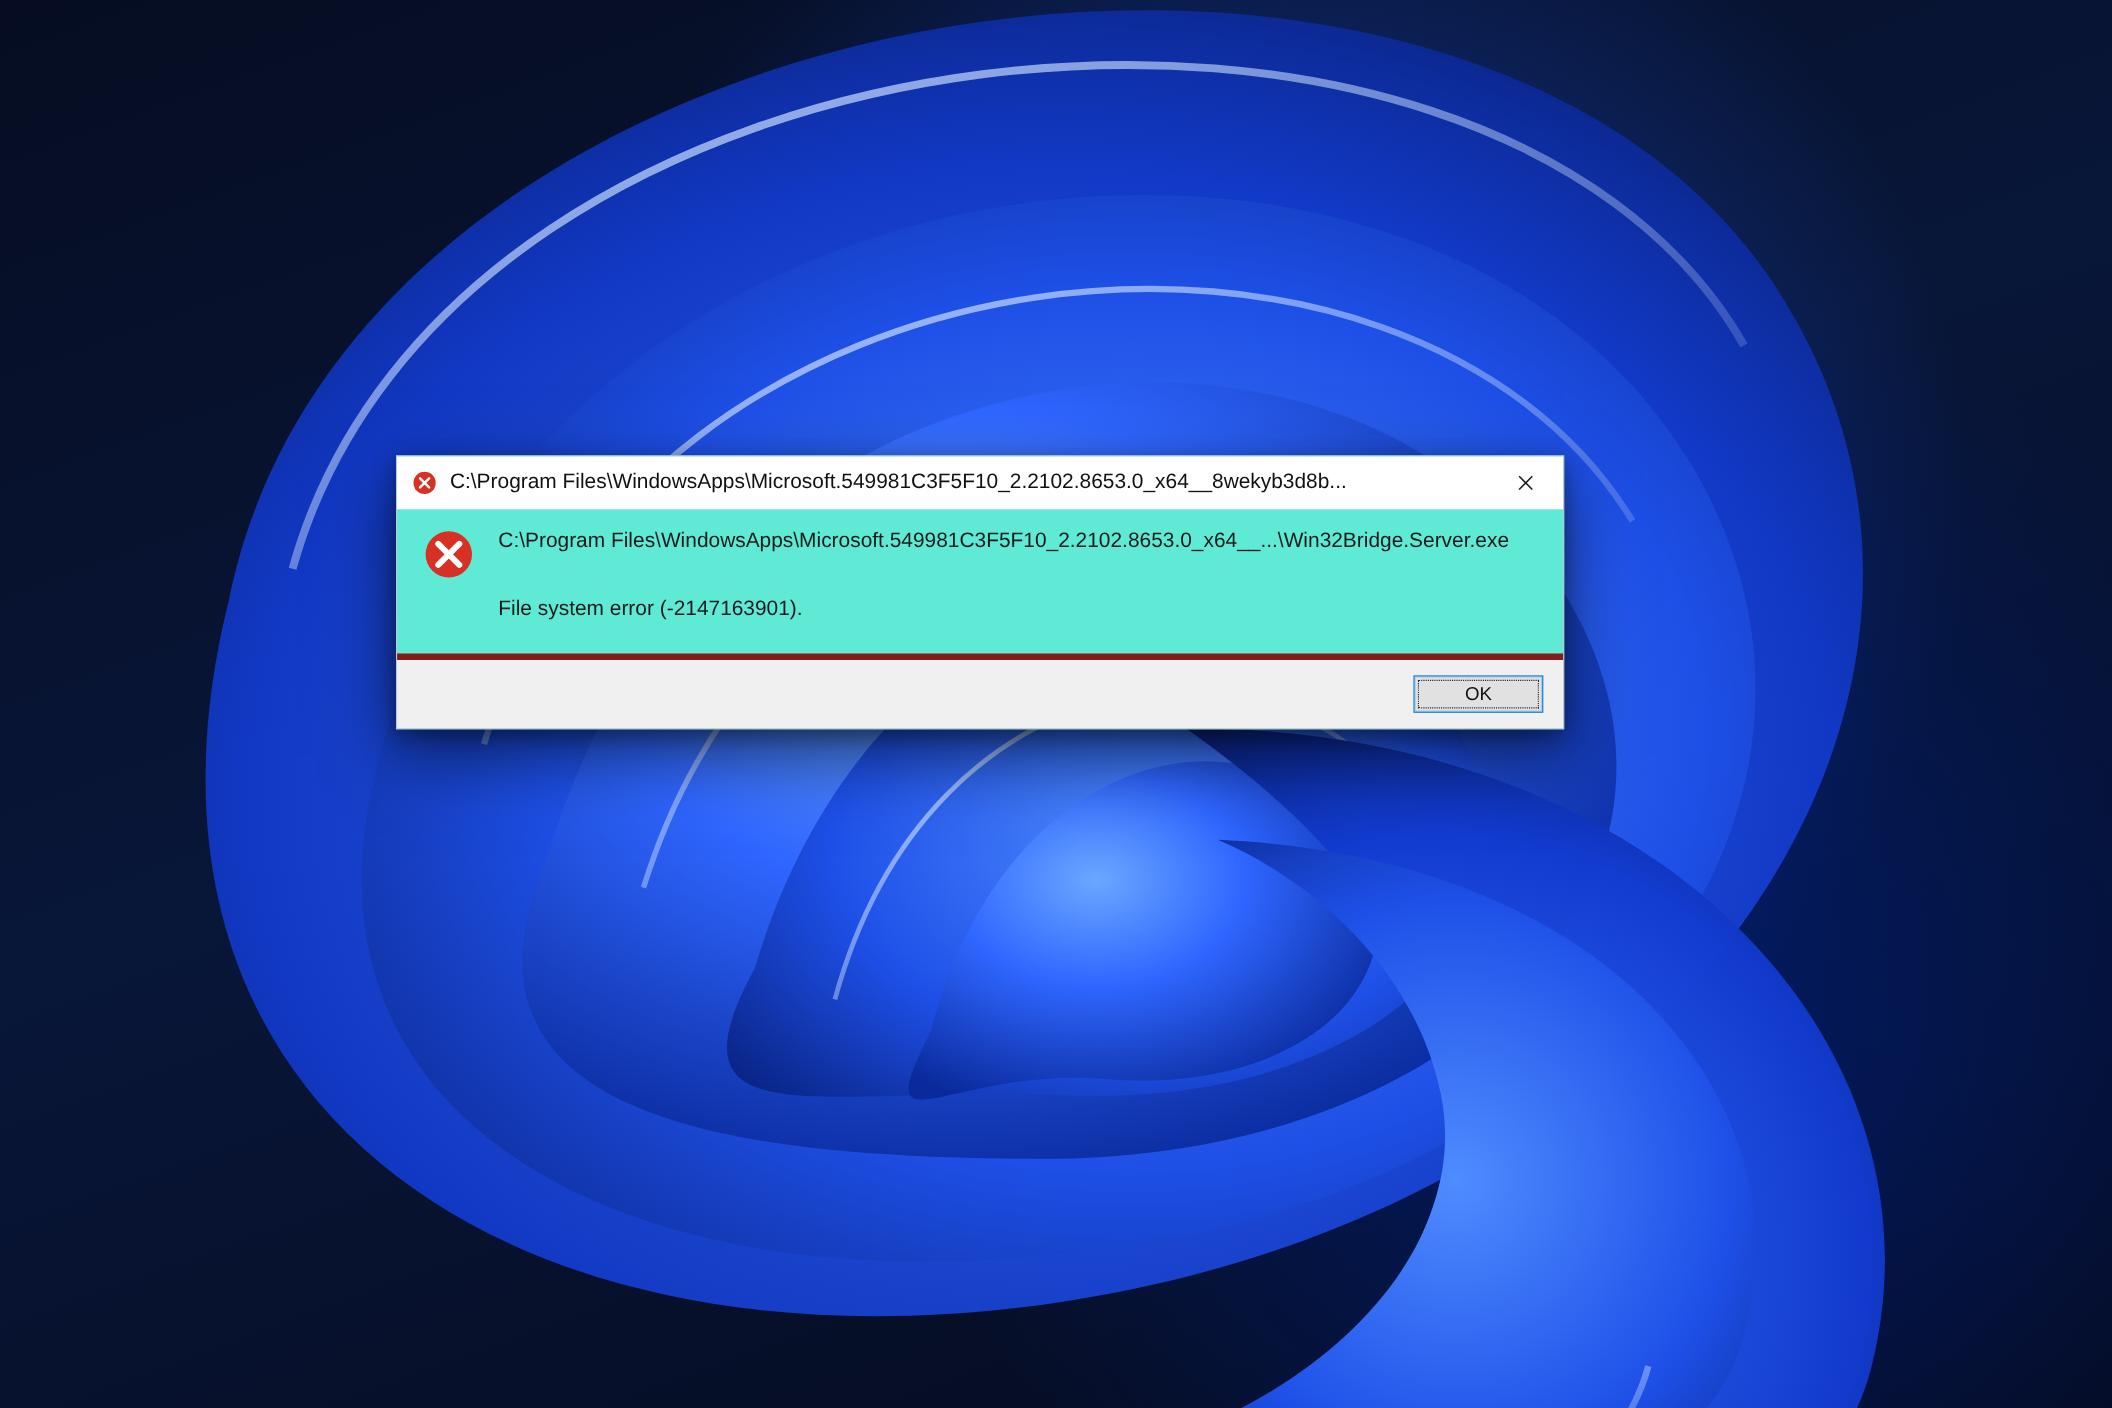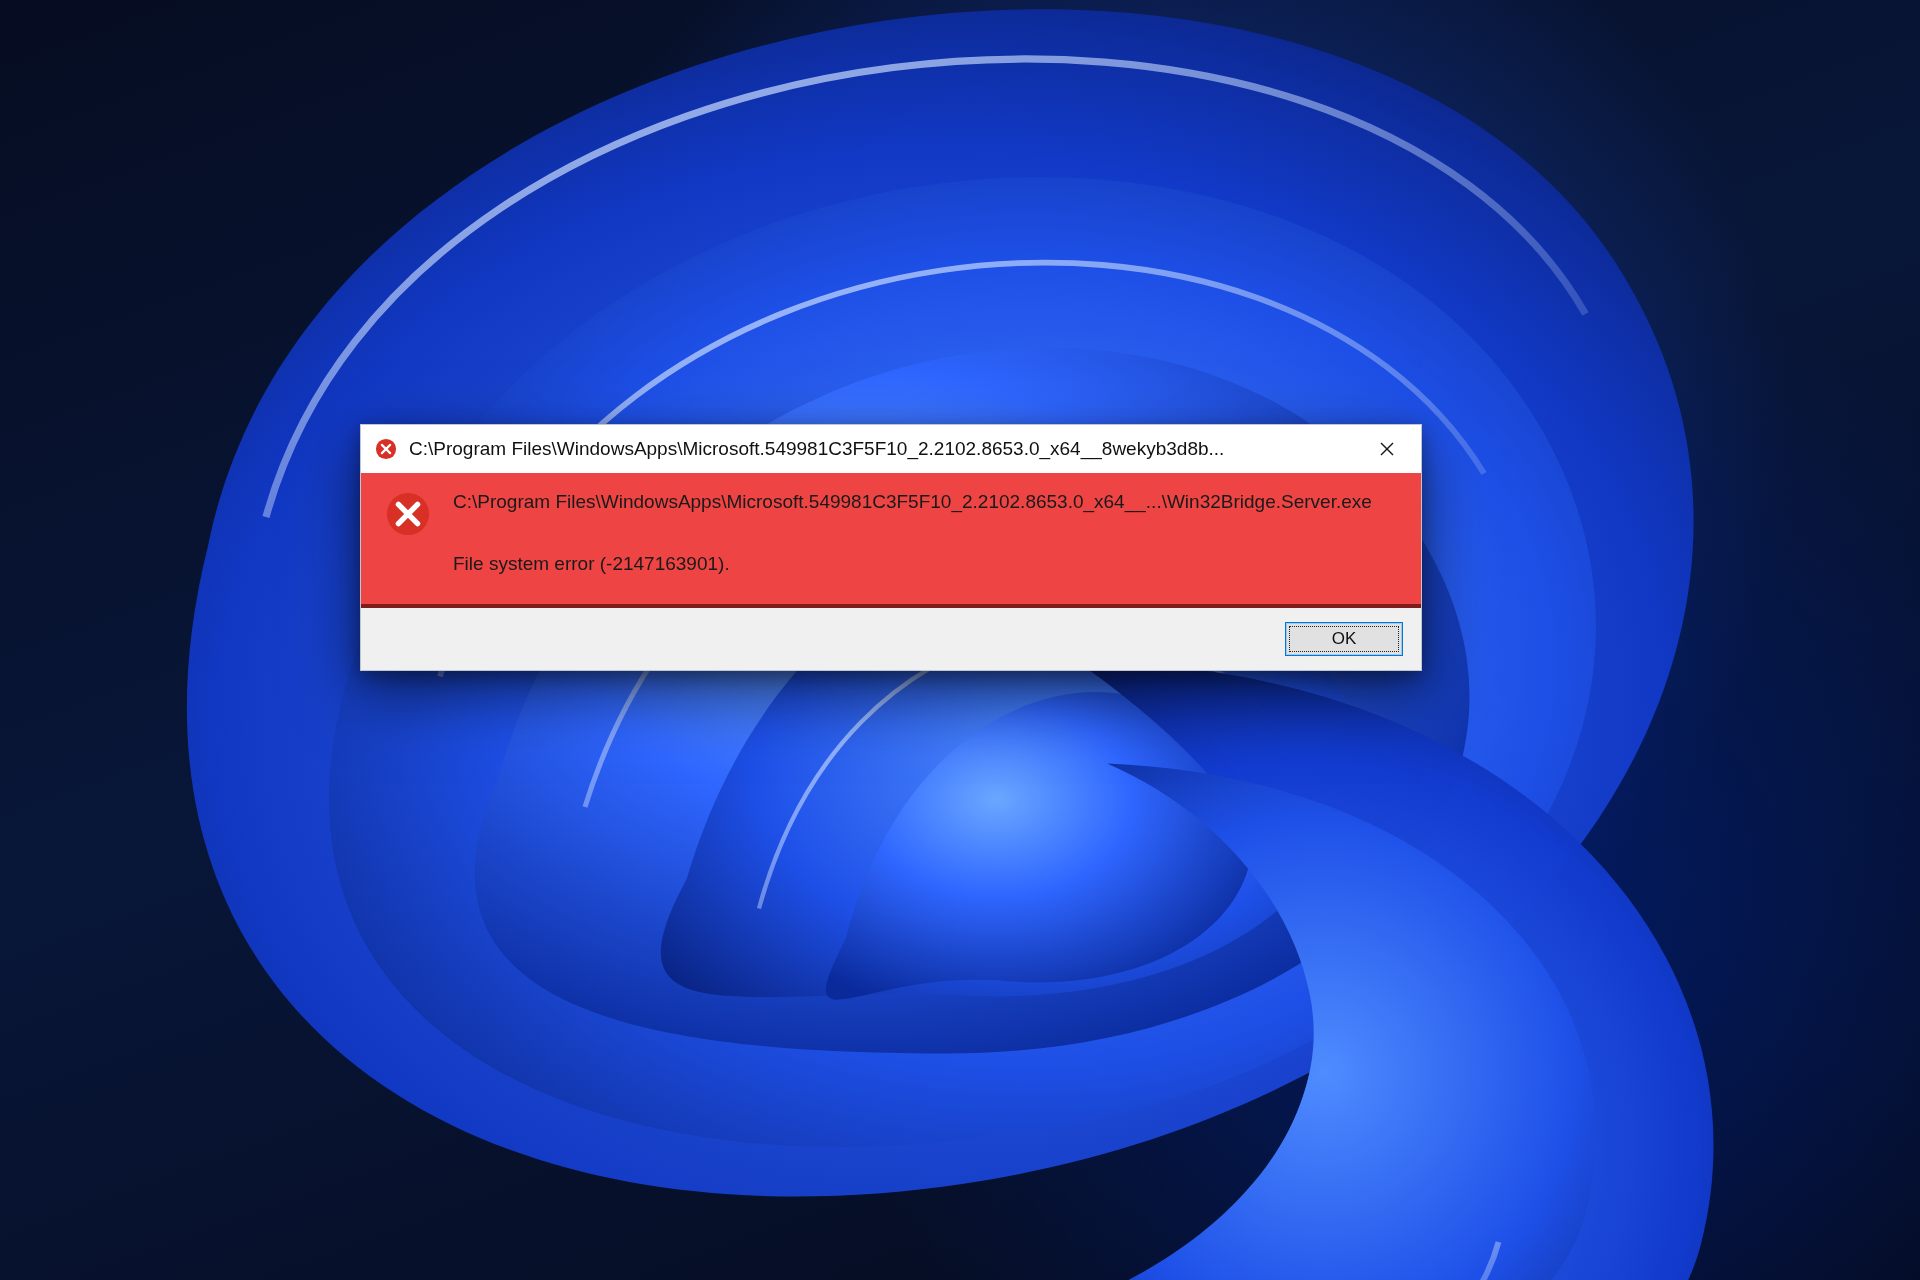--- a/index.html
+++ b/index.html
@@ -25,23 +25,23 @@
     position: absolute;
     inset: 0;
     width: 100%;
     height: 100%;
   }
 
   
   .dialog {
     position: absolute;
     left: 360px;
-    top: 424px;
+    top: 414px;
     width: 1060px;
-    background: #ef4444;
+    background: #5eead4;
     border: 1px solid #bfc6cf;
     box-shadow: 0 24px 60px rgba(0,0,0,0.55), 0 6px 18px rgba(0,0,0,0.35);
     font-size: 19px;
     color: #1a1a1a;
   }
 
   .titlebar {
     display: flex;
     align-items: center;
     height: 48px;
@@ -95,21 +95,21 @@
     word-break: break-word;
   }
   .body-text .path-line { display: block; }
   .body-text .err-line  { display: block; margin-top: 36px; }
 
   .footer {
     display: flex;
     justify-content: flex-end;
     align-items: center;
     background: #f0f0f0;
-    border-top: 4px solid #7f1d1d;
+    border-top: 6px solid #7f1d1d;
     padding: 14px 18px;
   }
   .ok-btn {
     min-width: 118px;
     height: 34px;
     background: #e1e1e1;
     border: 1px solid #0078d4;
     outline: 1px dotted #222;
     outline-offset: -5px;
     box-shadow: inset 0 0 0 1px #9ecbef;

